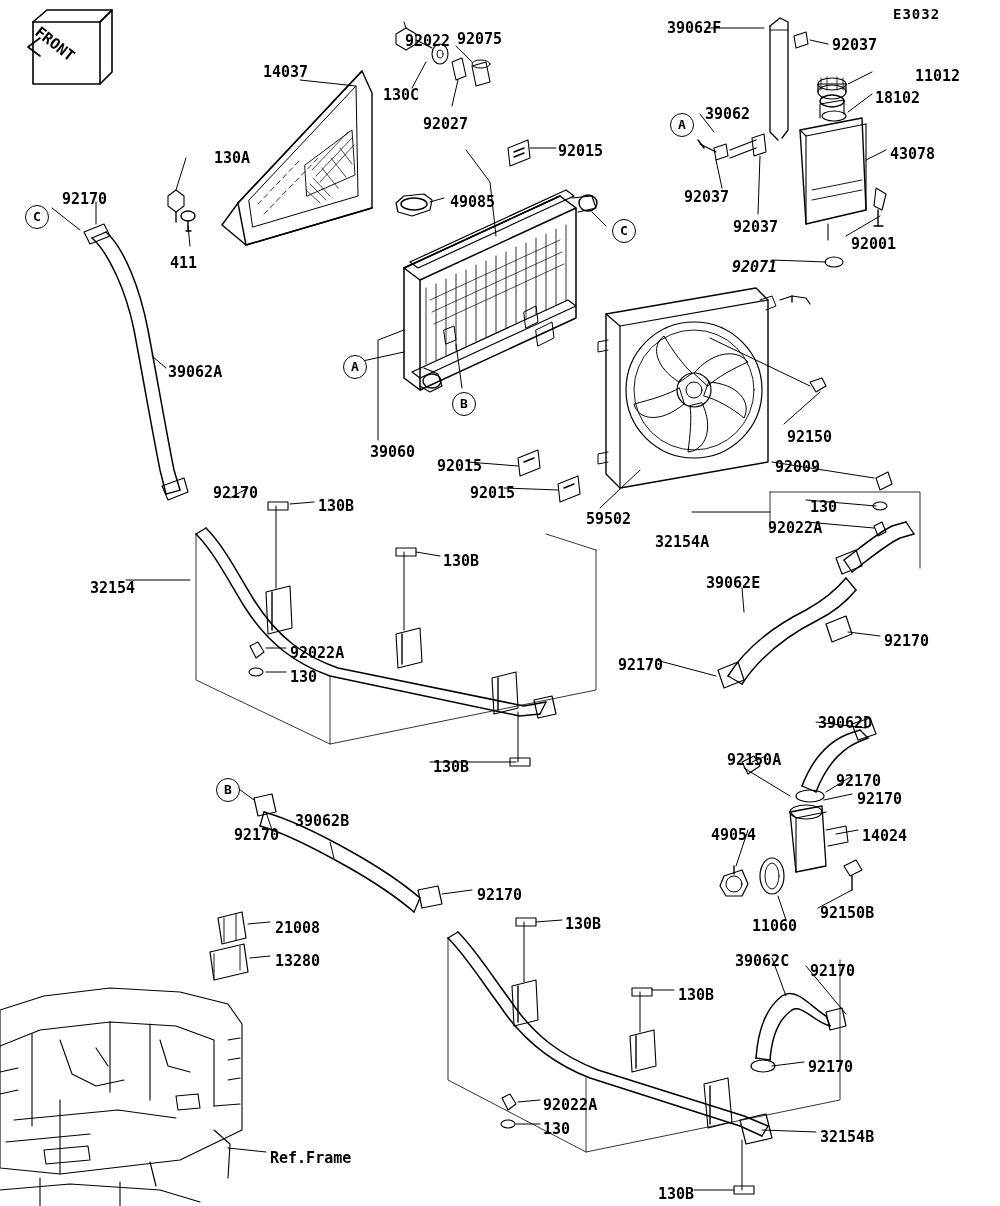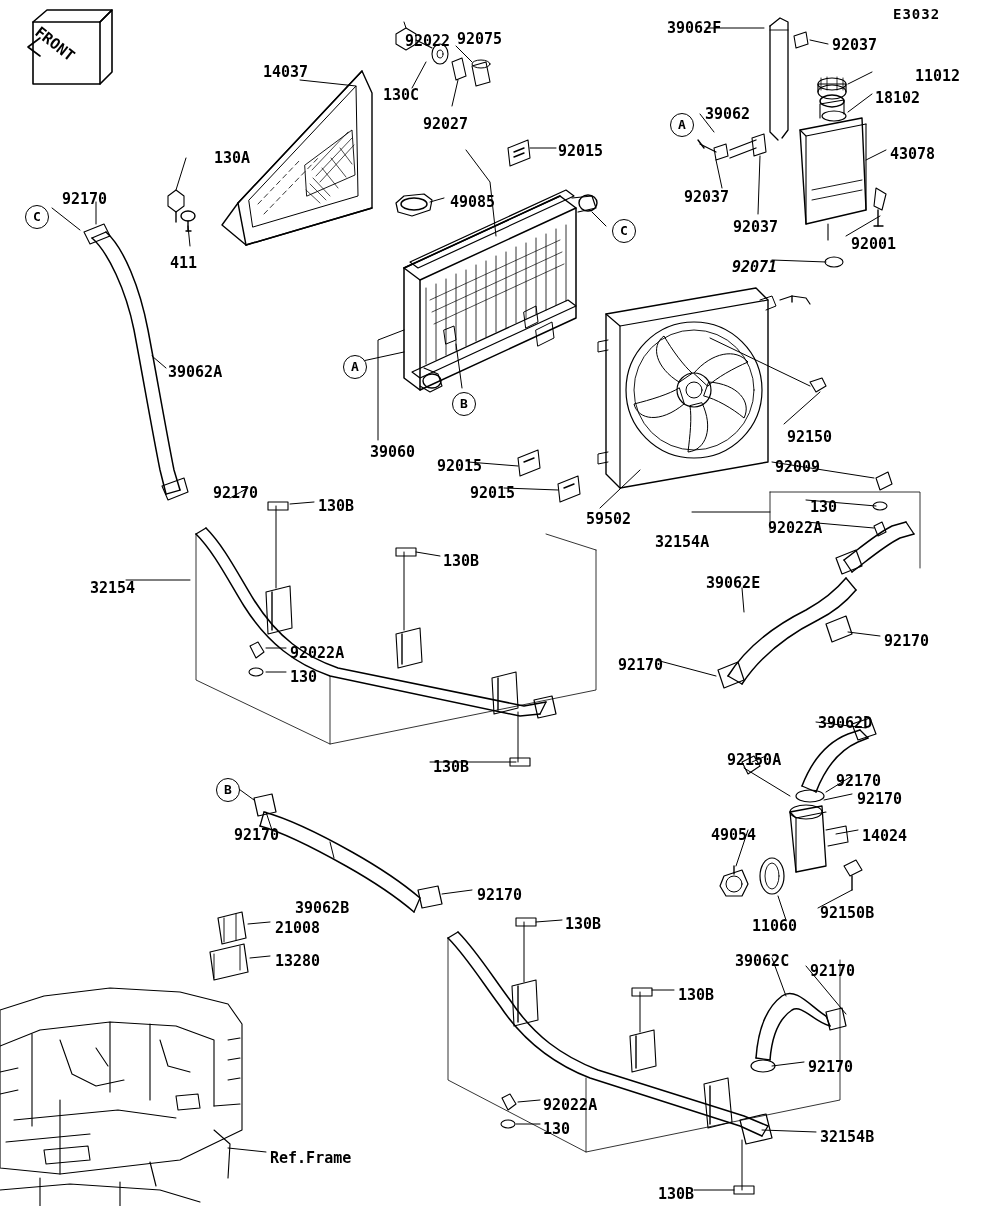--- a/index.html
+++ b/index.html
@@ -554,21 +554,21 @@
   <div class="lbl" style="left:884px; top:632px;">92170</div>
   <div class="lbl" style="left:290px; top:668px;">130</div>
   <div class="lbl" style="left:818px; top:714px;">39062D</div>
   <div class="lbl" style="left:727px; top:751px;">92150A</div>
   <div class="lbl" style="left:433px; top:758px;">130B</div>
   <div class="lbl" style="left:836px; top:772px;">92170</div>
   <div class="lbl" style="left:857px; top:790px;">92170</div>
   <div class="lbl" style="left:711px; top:826px;">49054</div>
   <div class="lbl" style="left:862px; top:827px;">14024</div>
   <div class="lbl" style="left:234px; top:826px;">92170</div>
-  <div class="lbl" style="left:295px; top:899px;">39062B</div>
+  <div class="lbl" style="left:295px; top:812px;">39062B</div>
   <div class="lbl" style="left:752px; top:917px;">11060</div>
   <div class="lbl" style="left:820px; top:904px;">92150B</div>
   <div class="lbl" style="left:477px; top:886px;">92170</div>
   <div class="lbl" style="left:275px; top:919px;">21008</div>
   <div class="lbl" style="left:565px; top:915px;">130B</div>
   <div class="lbl" style="left:275px; top:952px;">13280</div>
   <div class="lbl" style="left:735px; top:952px;">39062C</div>
   <div class="lbl" style="left:810px; top:962px;">92170</div>
   <div class="lbl" style="left:678px; top:986px;">130B</div>
   <div class="lbl" style="left:808px; top:1058px;">92170</div>

